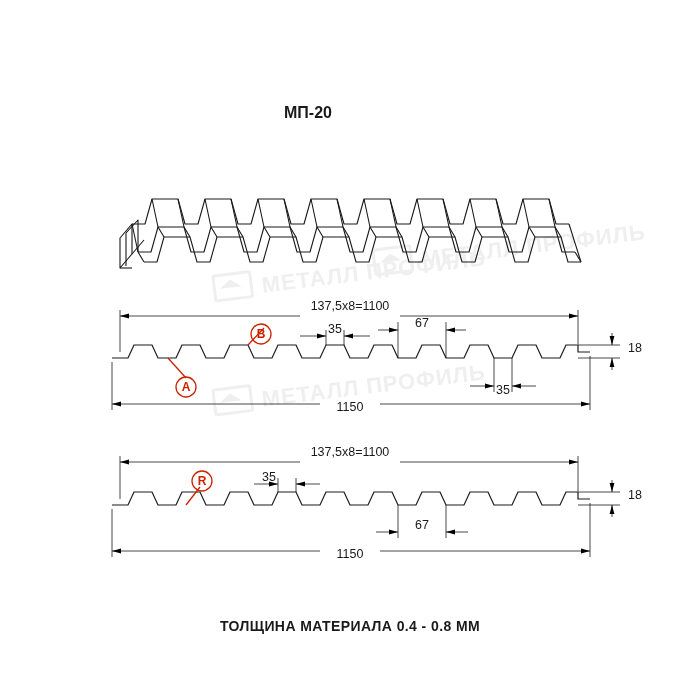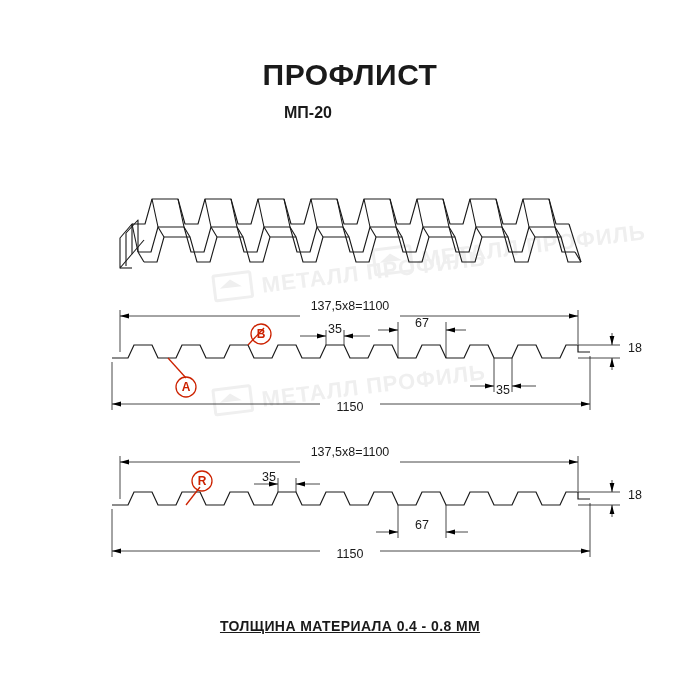--- a/index.html
+++ b/index.html
@@ -43,21 +43,20 @@
   .footer {
     position: absolute;
     top: 618px;
     left: 0;
     width: 700px;
     text-align: center;
     font-size: 14px;
     font-weight: bold;
     letter-spacing: 0.4px;
     color: #1a1a1a;
-    text-decoration: underline;
   }
   svg.drawing {
     position: absolute;
     top: 0;
     left: 0;
     width: 700px;
     height: 700px;
   }
   .wm {
     position: absolute;
@@ -92,21 +91,20 @@
   }
   .wm1 { top: 258px; left: 212px; transform: rotate(-7deg); }
   .wm2 { top: 372px; left: 212px; transform: rotate(-7deg); }
   .wm-top { top: 232px; left: 372px; transform: rotate(-7deg); }
 </style>
 </head>
 <body>
 
 <div class="page">
 
-  <div class="title">ПРОФЛИСТ</div>
   <div class="subtitle">МП-20</div>
 
   <div class="wm wm-top"><span class="sq"></span><span>МЕТАЛЛ ПРОФИЛЬ</span></div>
   <div class="wm wm1"><span class="sq"></span><span>МЕТАЛЛ ПРОФИЛЬ</span></div>
   <div class="wm wm2"><span class="sq"></span><span>МЕТАЛЛ ПРОФИЛЬ</span></div>
 
   <svg class="drawing" viewBox="0 0 700 700">
     <defs>
       <marker id="arrL" markerWidth="10" markerHeight="8" refX="9" refY="4" orient="auto" markerUnits="userSpaceOnUse">
         <path d="M9,4 L0,1.6 L0,6.4 Z" fill="#000"></path>

